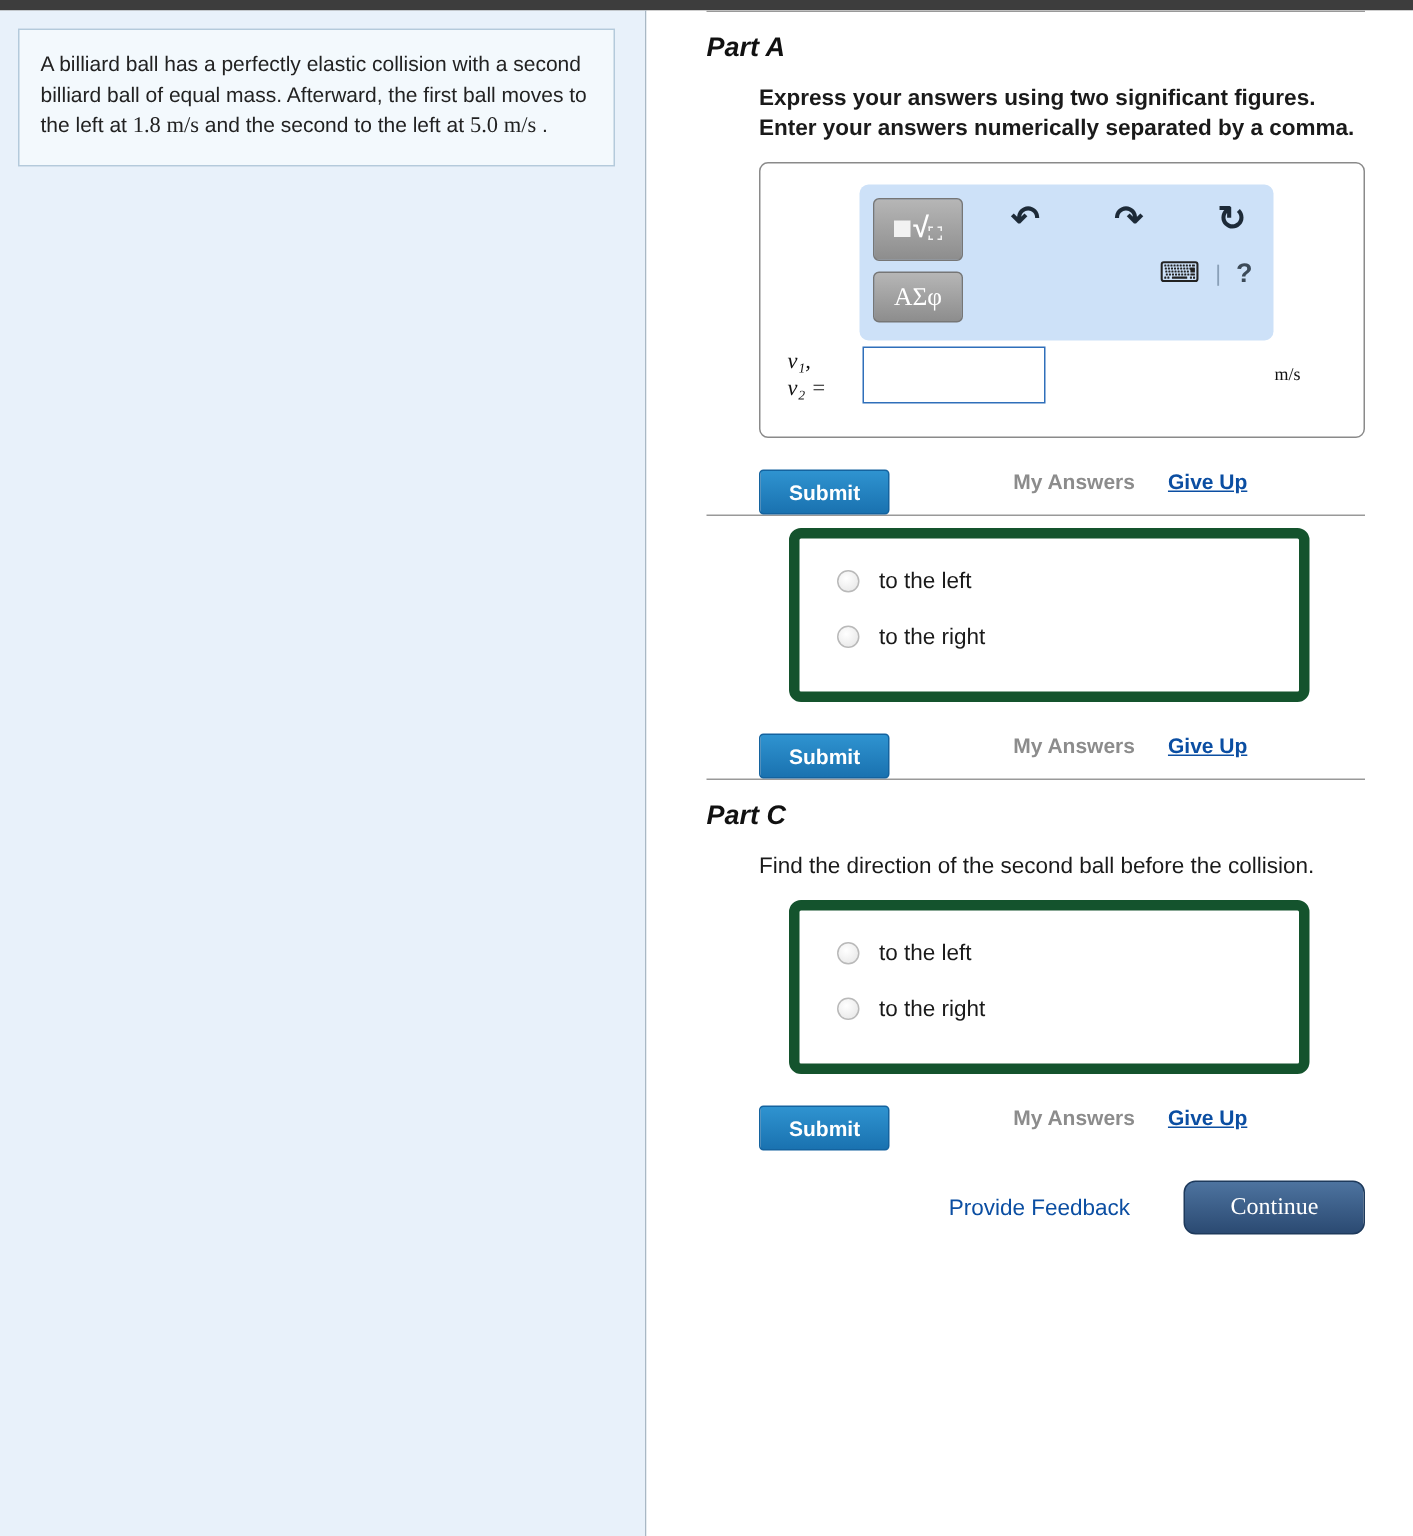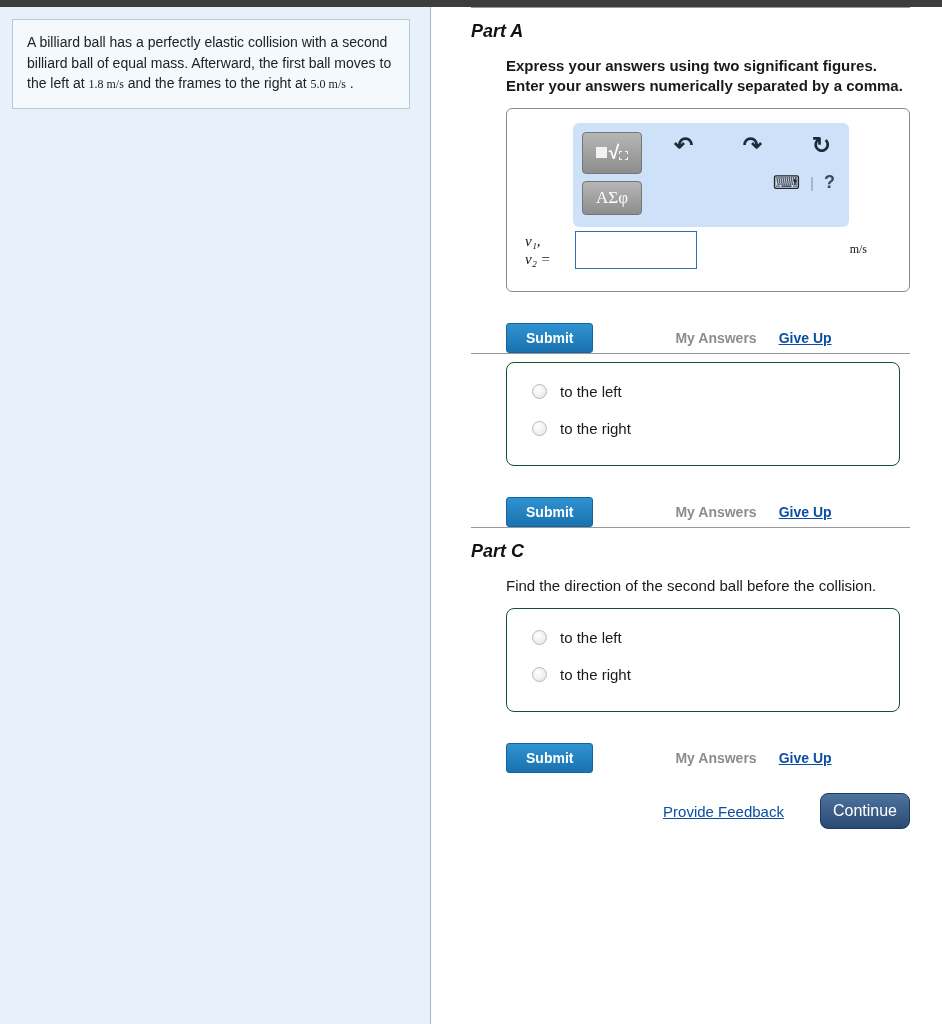--- a/index.html
+++ b/index.html
@@ -24,21 +24,21 @@
     font-size: 18px; font-weight: 400; color: #111;
     margin: 4px 0 22px 2px;
   }
   .problem-box {
     background: #f3f9fd;
     border: 1px solid #b4cadb;
     padding: 12px 14px 14px 14px;
     margin: 0 10px 0 2px;
     font-size: 14px; line-height: 1.48; color: #222;
   }
-  .math { font-family: "Liberation Serif", serif; font-size: 12px; }
+  .math { font-family: "Liberation Serif", serif; font-size: 15px; }
 
   
   .right-panel {
     flex: 1;
     background: #ffffff;
     padding: 0 32px 0 40px;
     overflow: hidden;
   }
   hr.section-rule {
     border: none; border-top: 1px solid #999;
@@ -97,77 +97,77 @@
     width: 122px; height: 38px;
     border: 1px solid #2f6fba; background: #fff;
     font-size: 15px; padding: 0 6px;
   }
   .unit {
     margin-left: auto; font-family: "Liberation Serif", serif;
     font-size: 12px; padding-right: 28px; color: #111;
   }
 
   
-  .submit-row { display: flex; align-items: center; margin-top: 31px; }
+  .submit-row { display: flex; margin-top: 21px; }
   .submit-btn {
     background: linear-gradient(#2f93d0, #1a72b0);
     border: 1px solid #14639f; border-radius: 3px;
     color: #fff; font-weight: bold; font-size: 14px;
     padding: 6px 19px; cursor: pointer;
     font-family: "Liberation Sans", sans-serif;
   }
   .my-answers { color: #8c8c8c; font-weight: bold; font-size: 14px; margin-left: 82px; }
   .give-up {
     color: #0b4ea2; font-weight: bold; font-size: 14px;
     text-decoration: underline; margin-left: 22px; cursor: pointer;
   }
 
   
   .radio-box {
-    border: 1px solid #14532d; border-radius: 8px;
-    width: 394px; padding: 20px 0 8px 0; margin-top: 8px;
+    border: 7px solid #14532d; border-radius: 8px;
+    width: 347px; padding: 20px 0 8px 0; margin-top: 8px; margin-left: 20px;
   }
   .radio-row { display: flex; align-items: center; gap: 13px; margin: 0 0 20px 25px; font-size: 15px; }
   .radio-circle {
     width: 15px; height: 15px; border-radius: 50%;
     border: 1px solid #b9b9b9;
     background: radial-gradient(circle at 40% 35%, #ffffff, #e4e4e4);
     cursor: pointer; flex: none;
   }
   .radio-label { color: #1a1a1a; }
 
   .rule-mid { margin-top: 26px; }
 
   
   .footer-row {
     display: flex; justify-content: flex-end; align-items: center;
     gap: 36px; margin-top: 20px; padding-bottom: 20px;
   }
   .feedback-link {
-    color: #0b4ea2; text-decoration: underline; font-size: 15px; cursor: pointer;
+    color: #0b4ea2; font-size: 15px; cursor: pointer;
   }
   .continue-btn {
     background: linear-gradient(#4d739f, #2b4a72);
     border: 1px solid #1e3a5c; border-radius: 8px;
-    color: #ffffff; font-size: 16px; padding: 8px 12px; cursor: pointer;
-    font-family: Liberation Sans, sans-serif;
+    color: #ffffff; font-size: 16px; padding: 8px 30px; cursor: pointer;
+    font-family: Liberation Serif, serif;
   }
 </style>
 </head>
 <body>
 
 <div class="topbar"></div>
 
 <div class="container">
 
   <div class="left-panel">
     <div class="problem-box">
       <span>A billiard ball has a perfectly elastic collision with a second billiard ball of equal mass. Afterward, the first ball moves to the left at</span>
       <span class="math">1.8 m/s</span>
-      <span>and the frames to the right at</span>
+      <span>and the second to the left at</span>
       <span class="math">5.0 m/s</span>
       <span>.</span>
     </div>
   </div>
 
   <div class="right-panel">
 
     <hr class="section-rule rule-first">
     <div class="part-heading">Part A</div>
     <div class="part-body">

